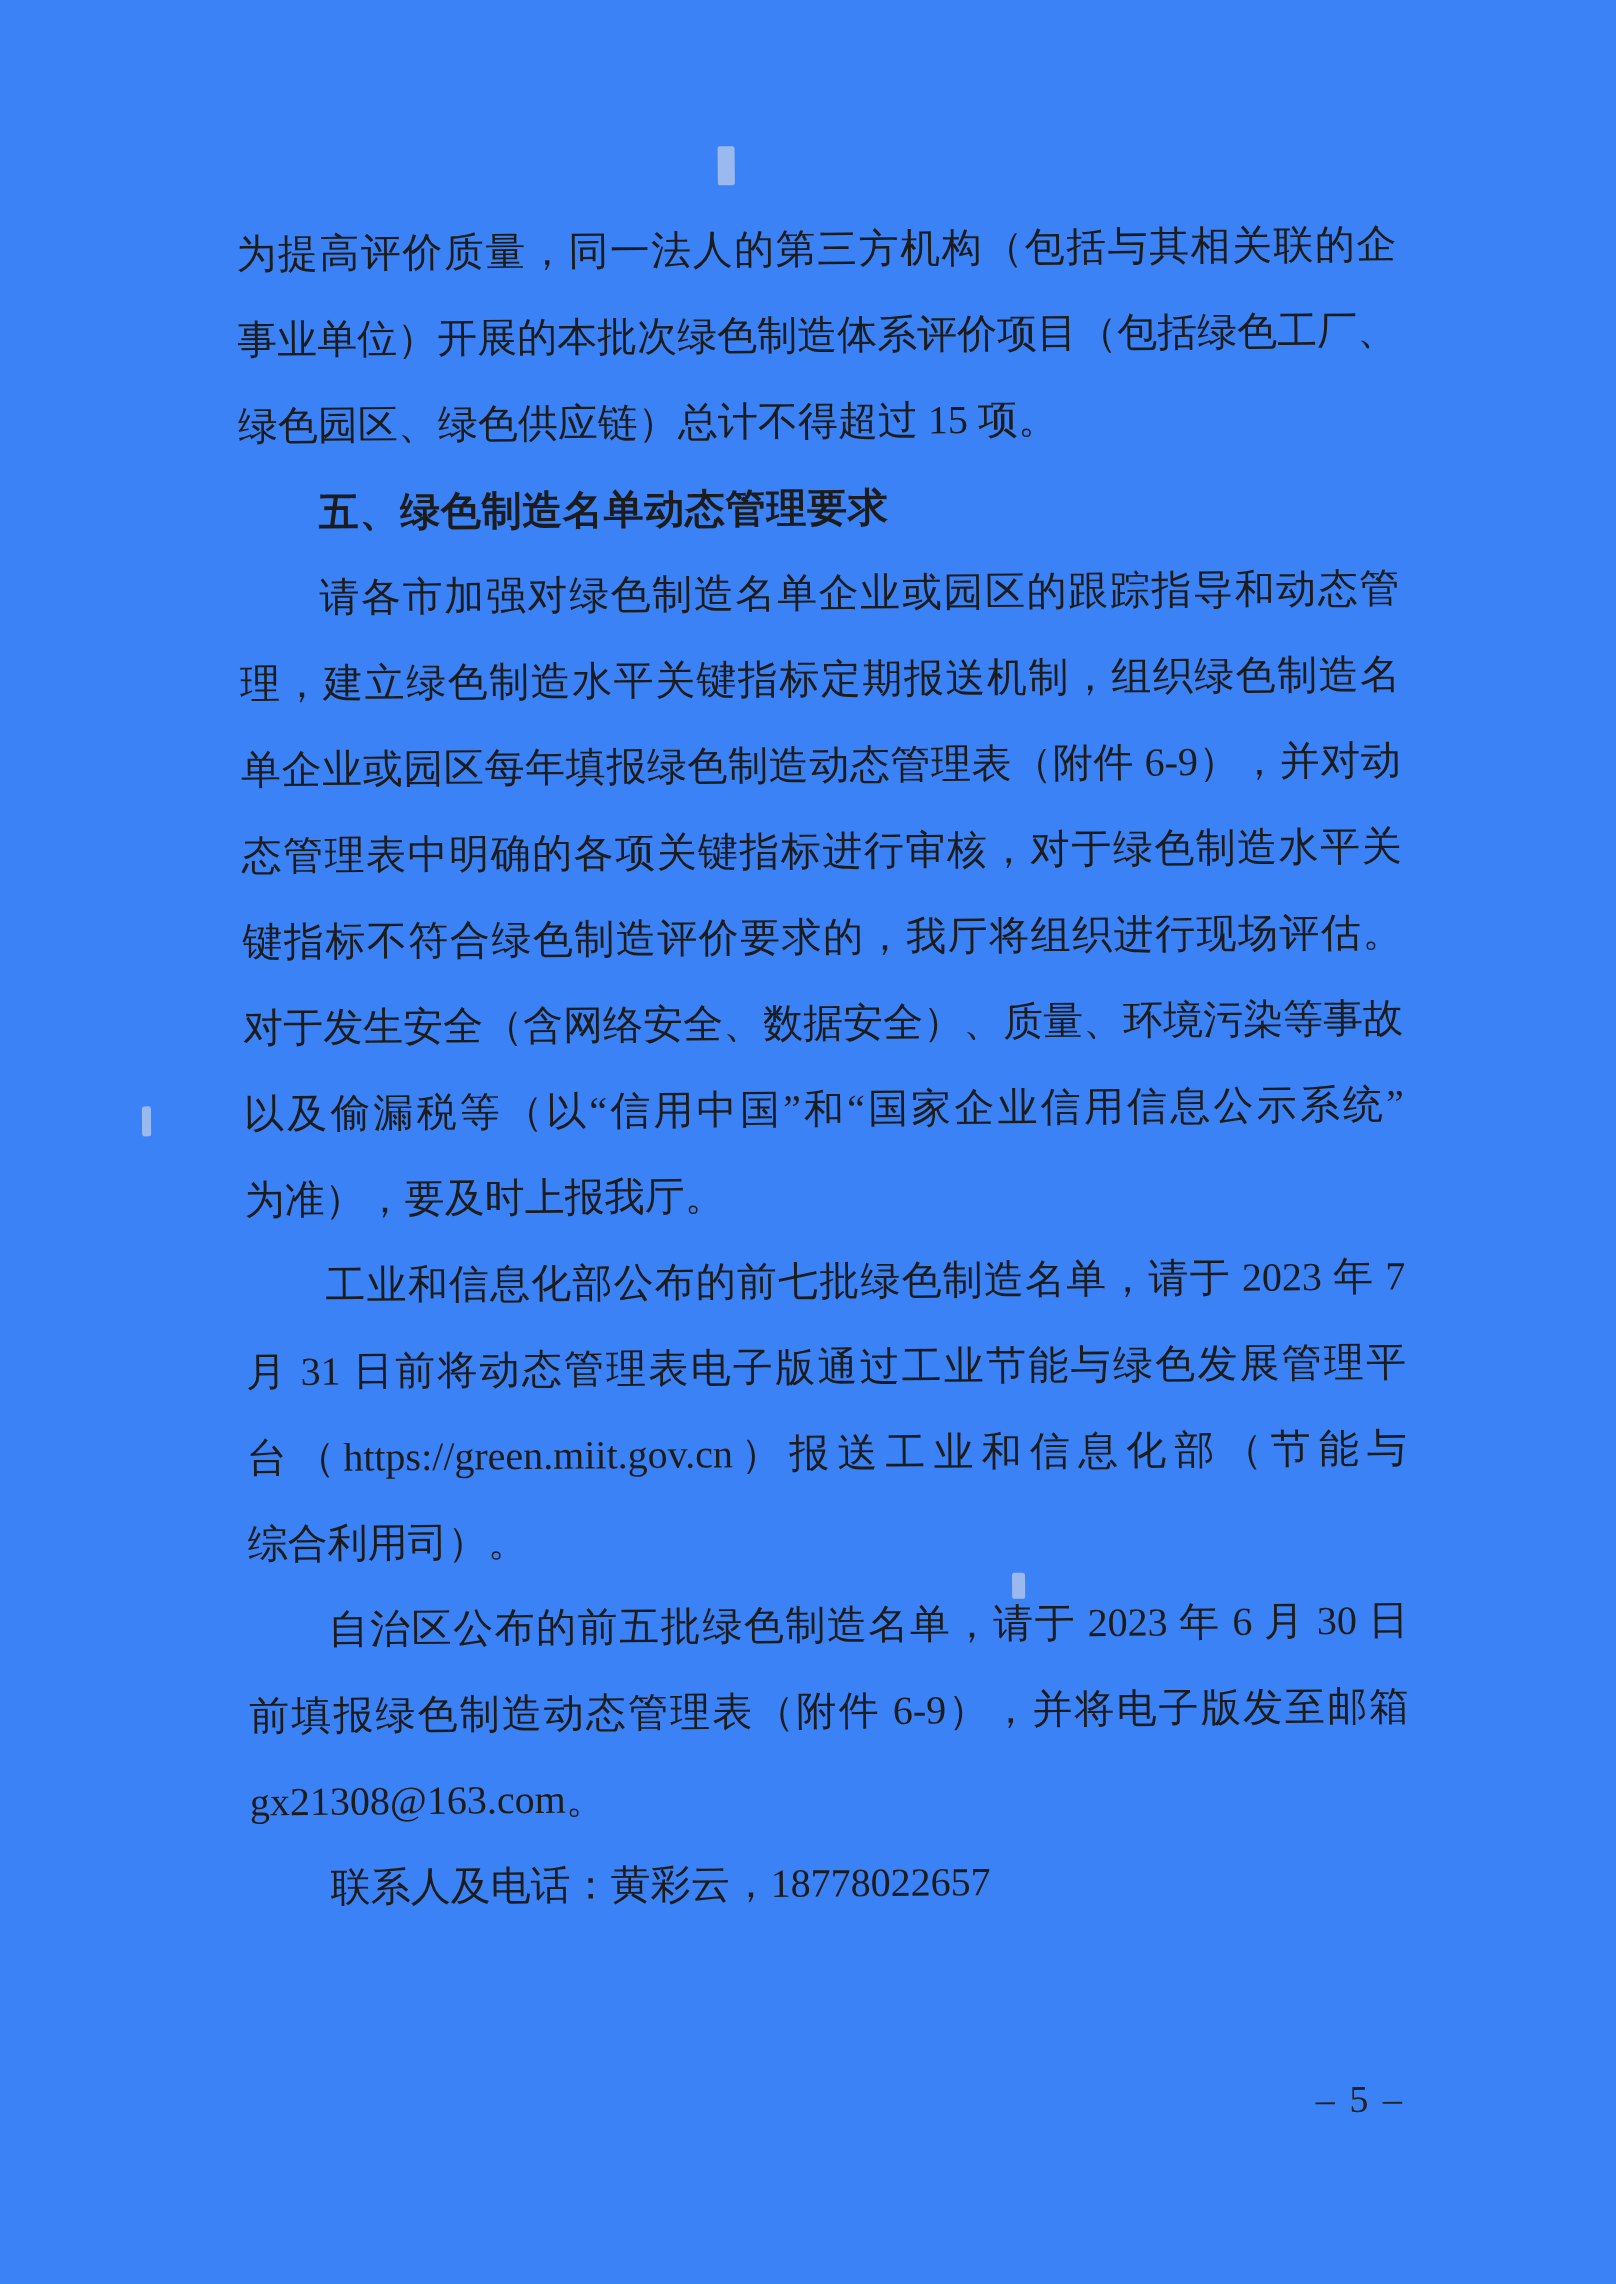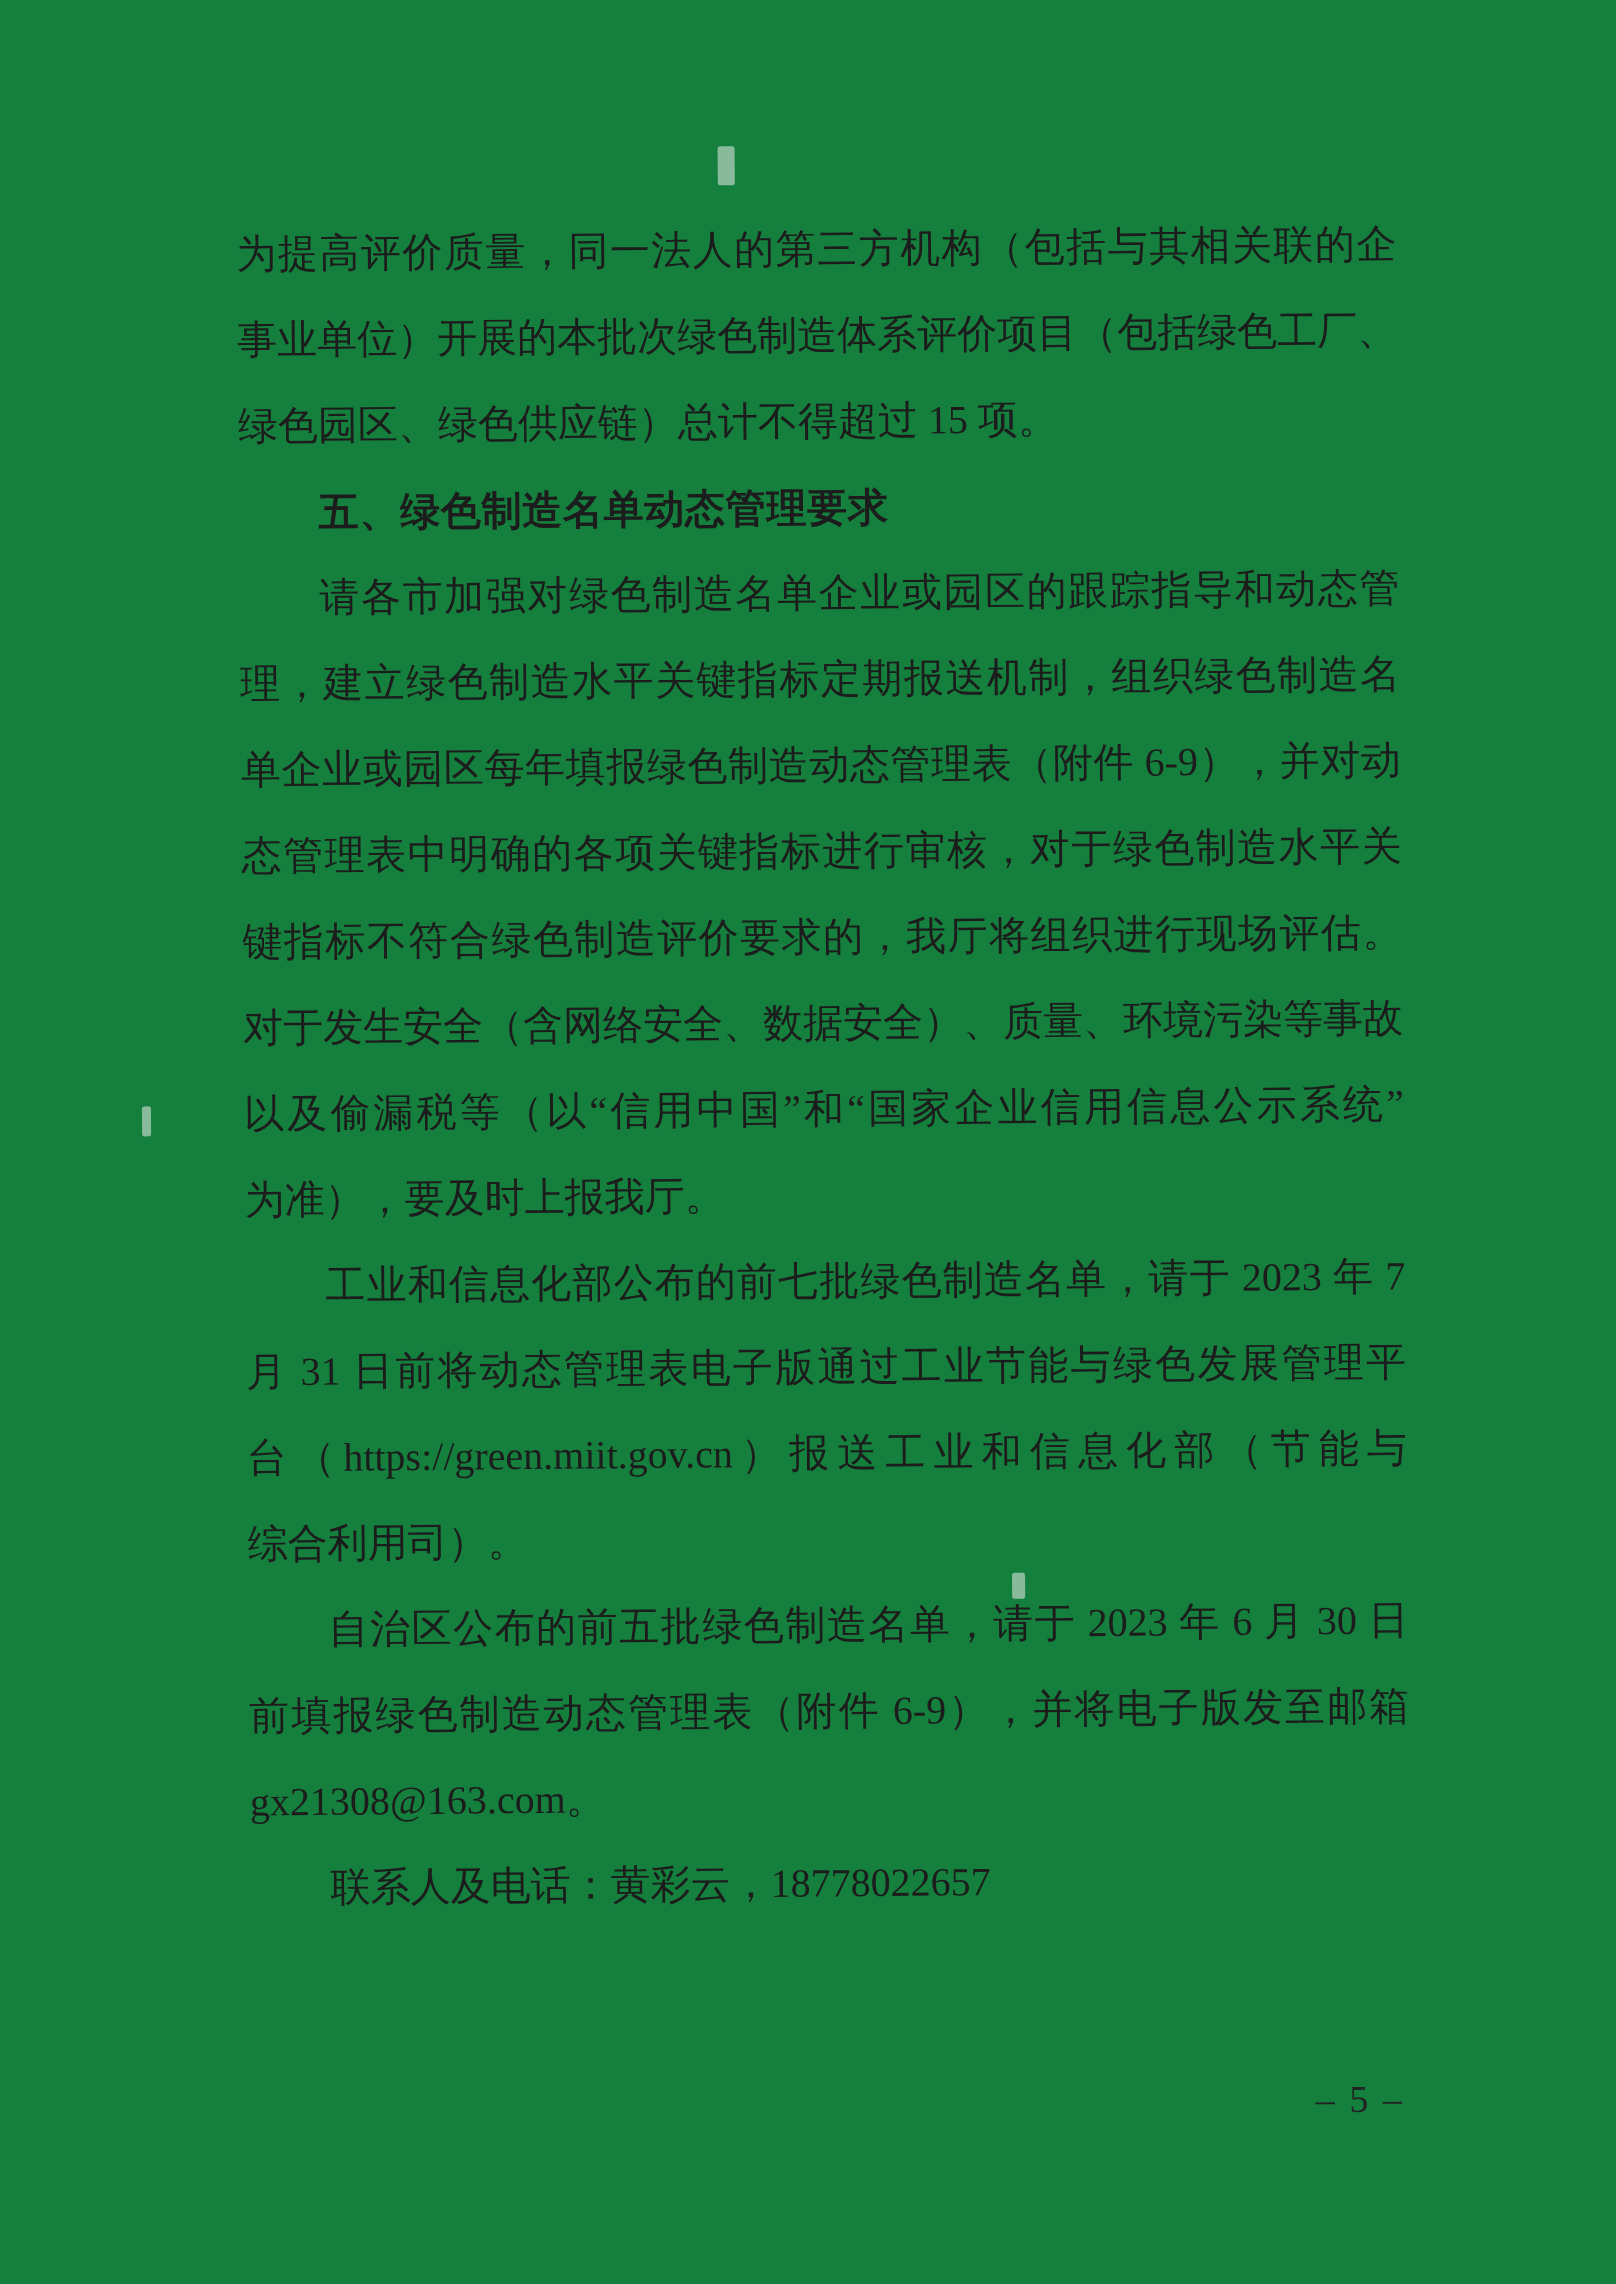--- a/index.html
+++ b/index.html
@@ -4,21 +4,21 @@
 <style>
   html, body {
     margin: 0;
     padding: 0;
     background: #ffffff;
   }
   .page {
     position: relative;
     width: 1616px;
     height: 2284px;
-    background: #15803d;
+    background: #3b82f6;
     overflow: hidden;
     font-family: "Liberation Serif", "DejaVu Serif", serif;
     color: #1c1c1c;
   }
   
   .scan-skew {
     position: absolute;
     left: 0;
     top: 0;
     width: 1616px;

